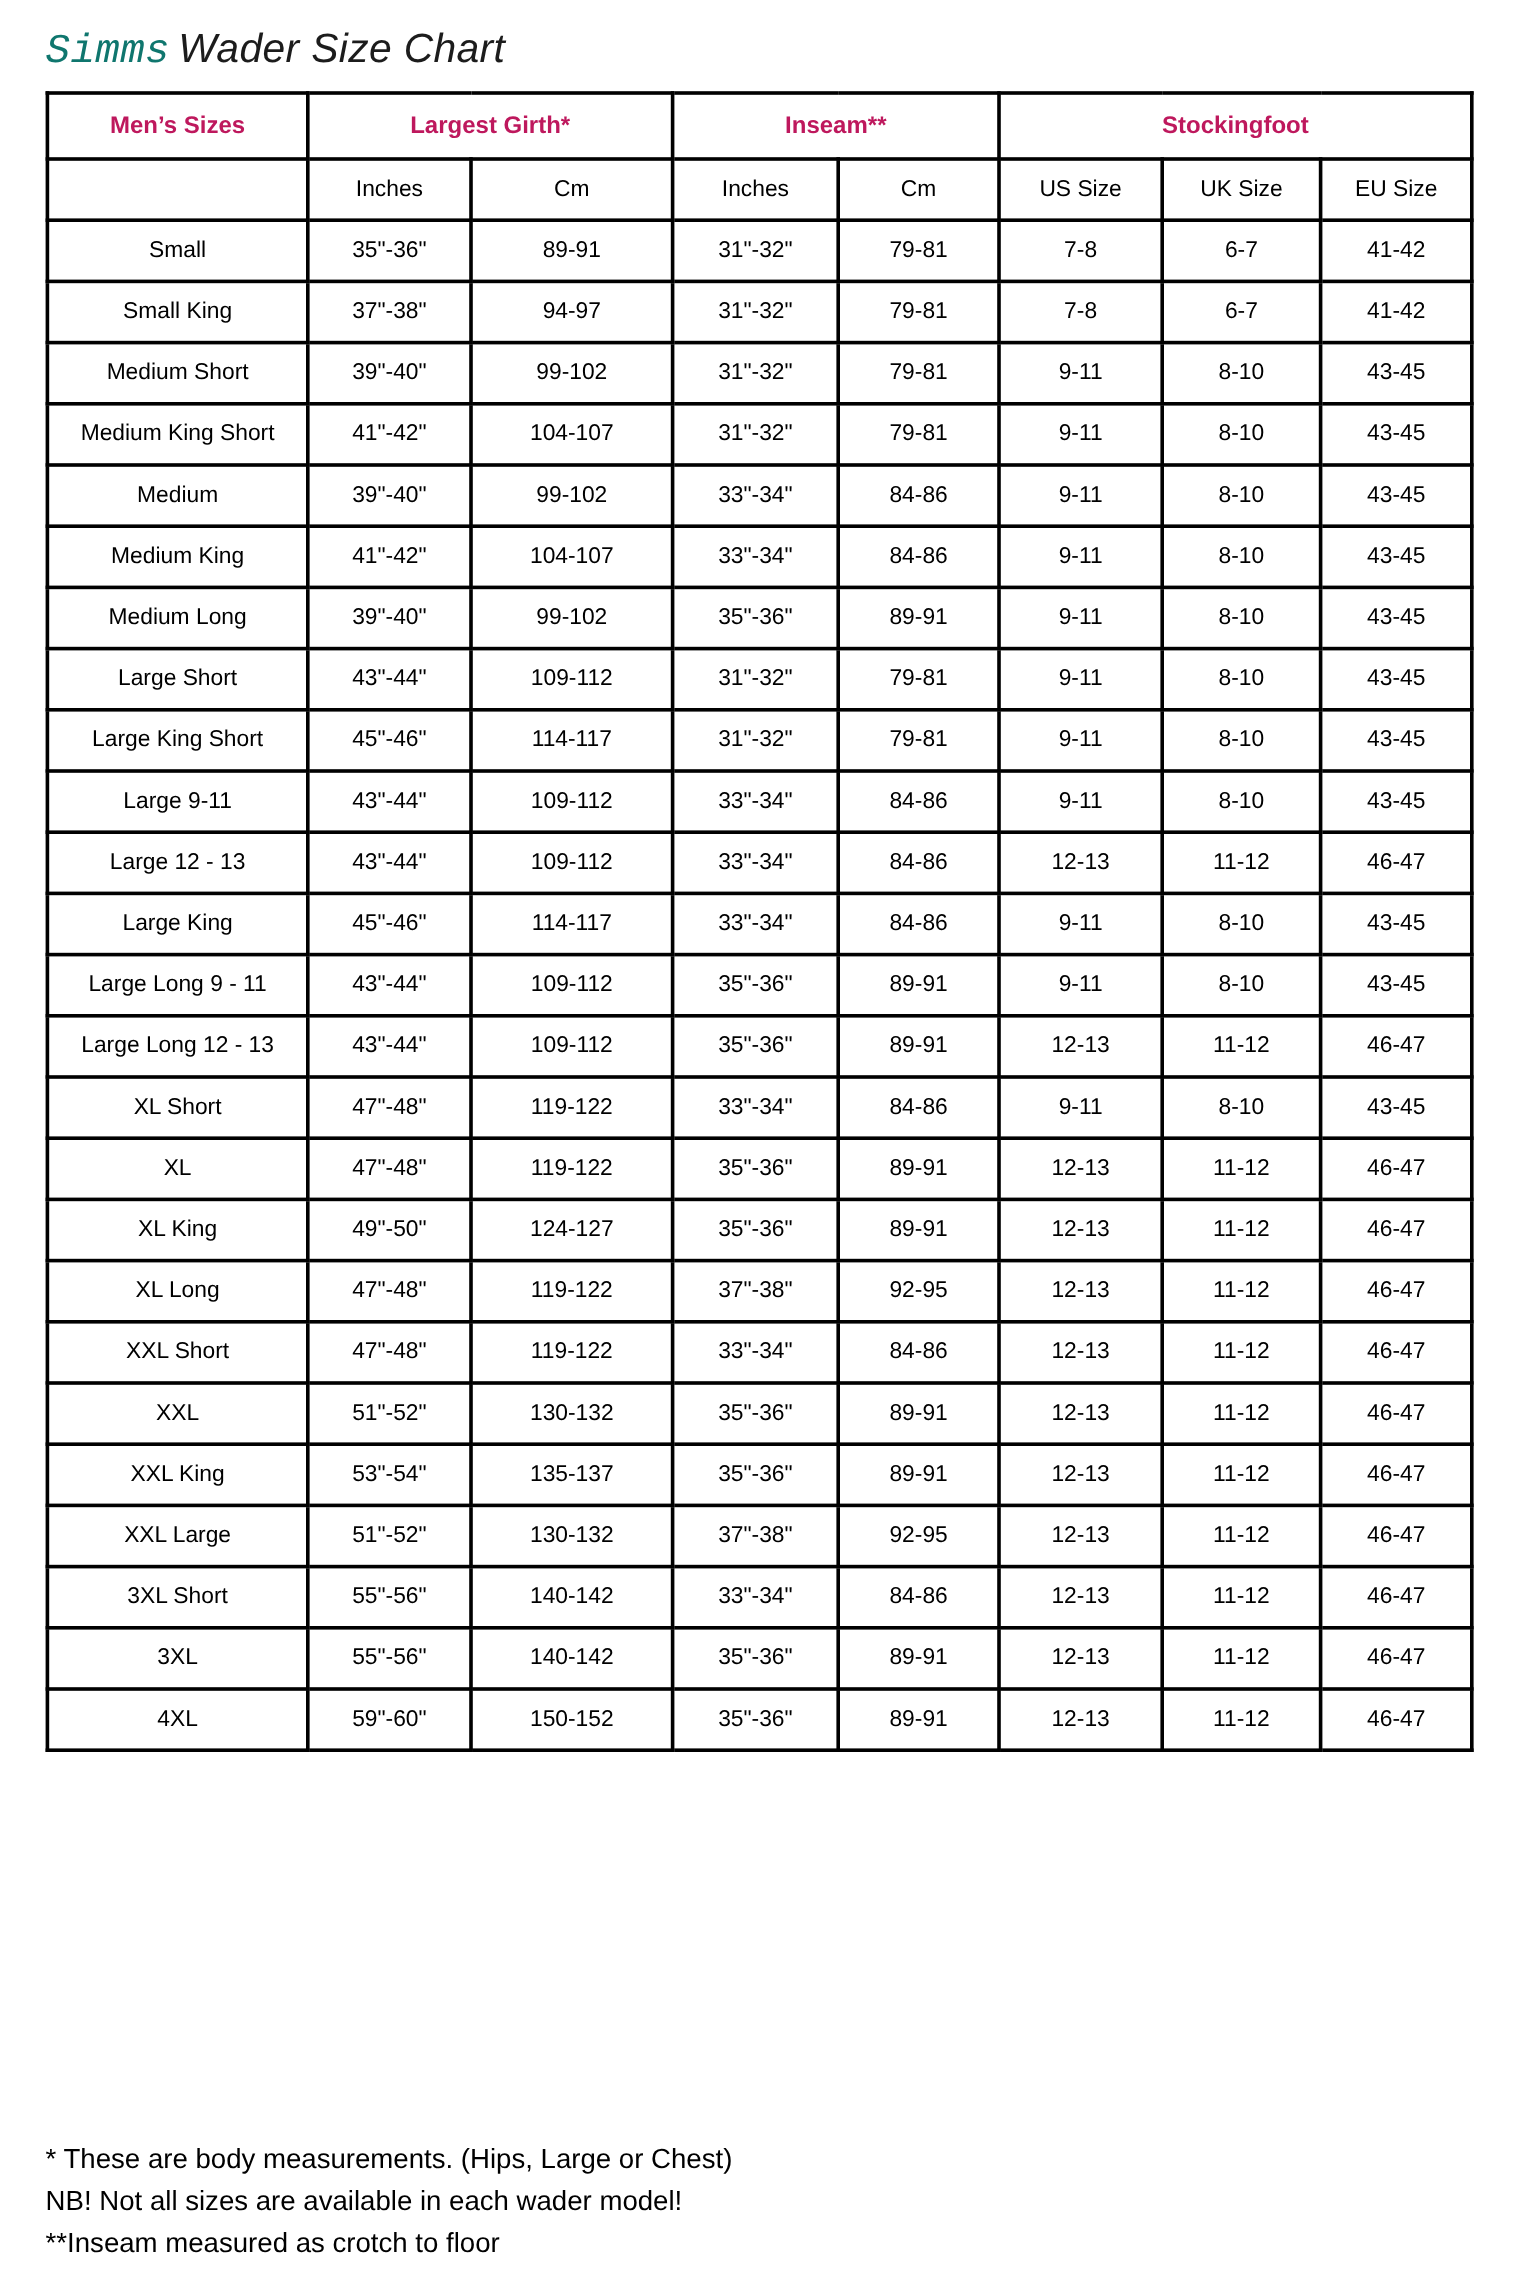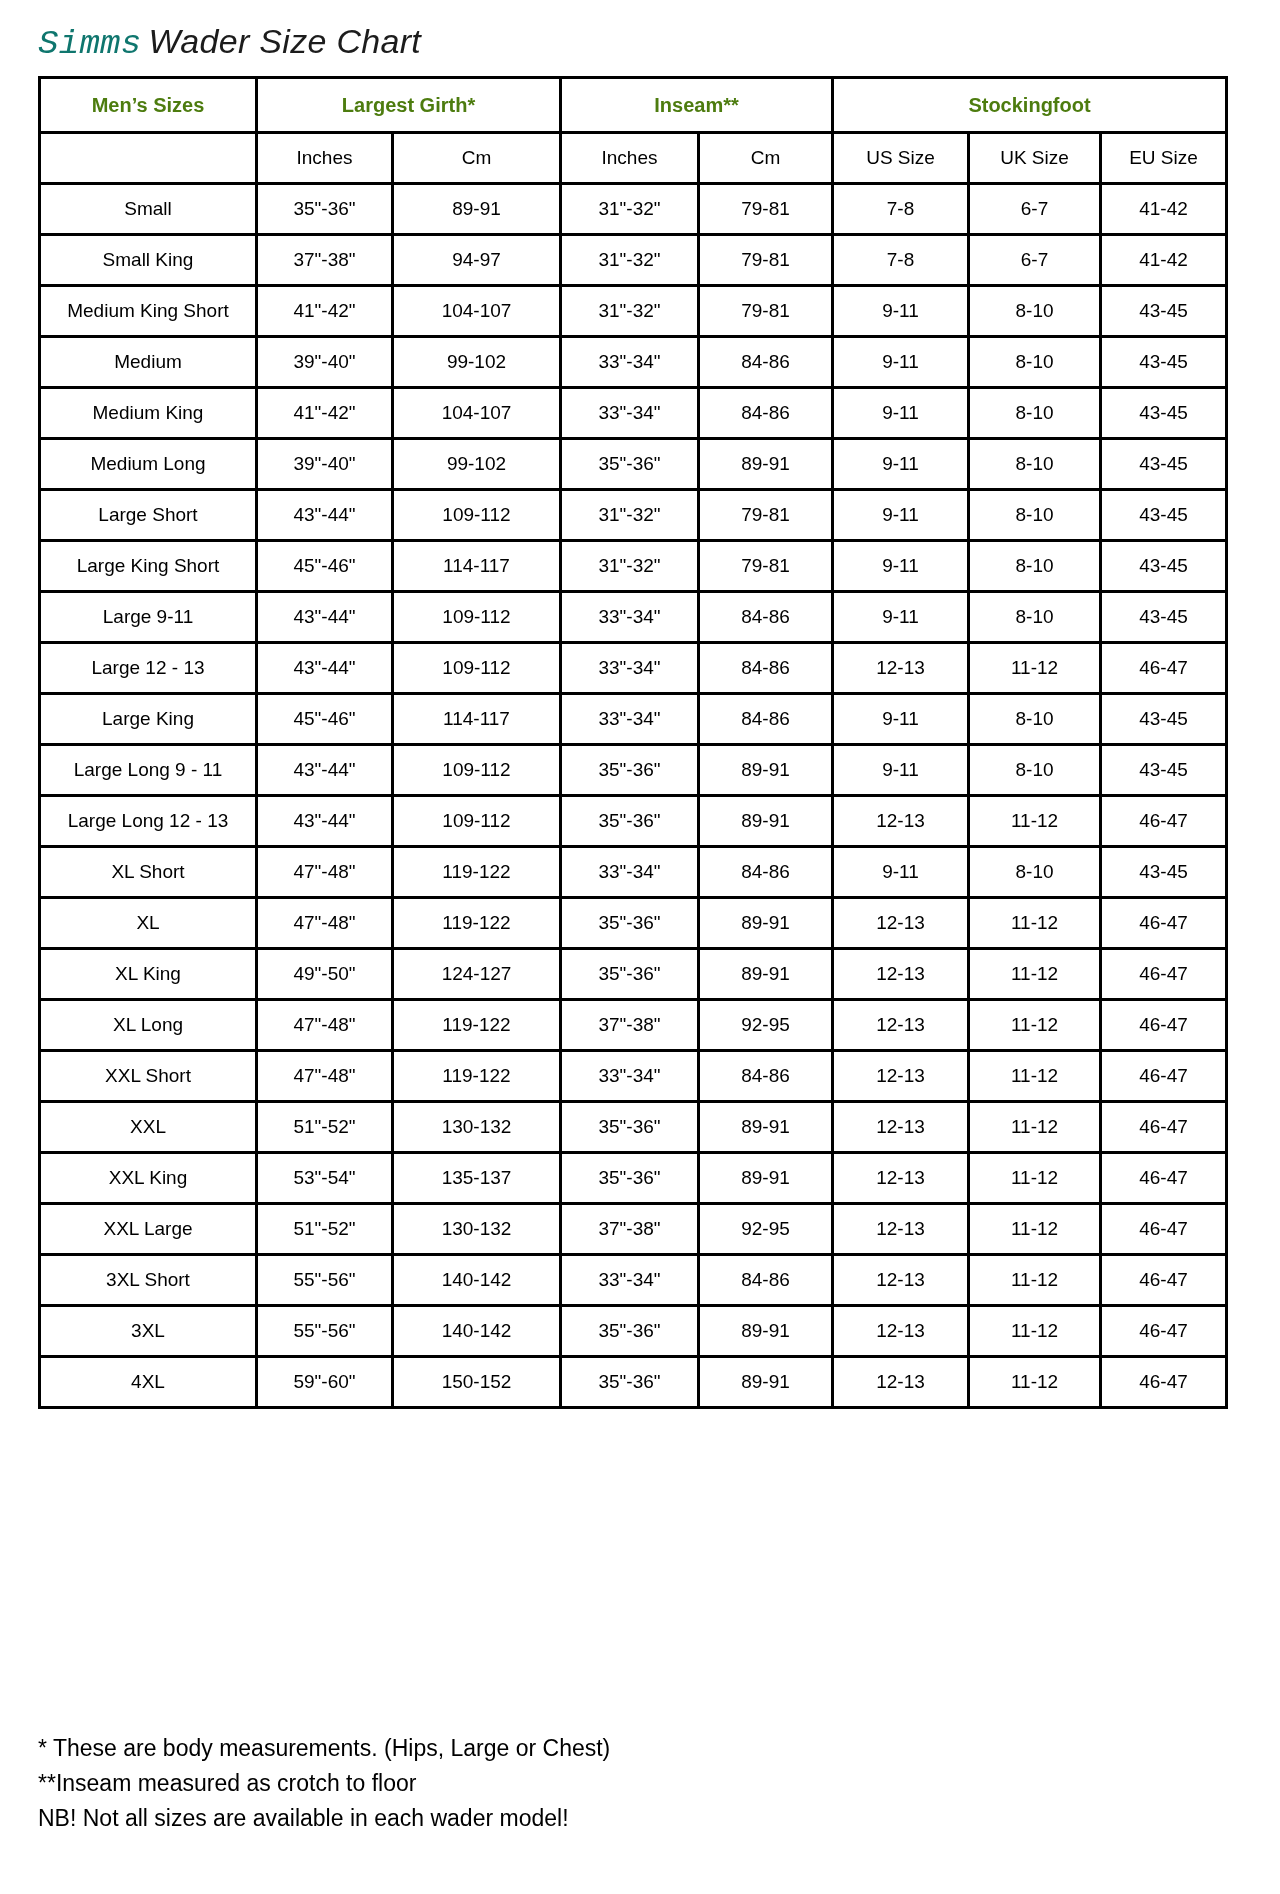--- a/index.html
+++ b/index.html
@@ -50,21 +50,21 @@
     text-align: center;
     vertical-align: middle;
     padding: 0 2px;
     overflow: hidden;
     white-space: nowrap;
   }
   tr.group-row th {
     height: 52px;
     font-size: 20px;
     font-weight: 700;
-    color: #4d7c0f;
+    color: #be185d;
   }
   tr.sub-row th {
     height: 48px;
     font-size: 19px;
     font-weight: 400;
     color: #000000;
     text-align: center;
   }
   tbody.data-rows td {
     height: 48px;
@@ -130,20 +130,30 @@
           <td>Small King</td>
           <td>37"-38"</td>
           <td>94-97</td>
           <td>31"-32"</td>
           <td>79-81</td>
           <td>7-8</td>
           <td>6-7</td>
           <td>41-42</td>
         </tr>
         <tr>
+          <td>Medium Short</td>
+          <td>39"-40"</td>
+          <td>99-102</td>
+          <td>31"-32"</td>
+          <td>79-81</td>
+          <td>9-11</td>
+          <td>8-10</td>
+          <td>43-45</td>
+        </tr>
+        <tr>
           <td>Medium King Short</td>
           <td>41"-42"</td>
           <td>104-107</td>
           <td>31"-32"</td>
           <td>79-81</td>
           <td>9-11</td>
           <td>8-10</td>
           <td>43-45</td>
         </tr>
         <tr>
@@ -354,17 +364,17 @@
           <td>89-91</td>
           <td>12-13</td>
           <td>11-12</td>
           <td>46-47</td>
         </tr>
       </tbody>
   </table>
 
   <div class="footnotes">
     <div>* These are body measurements. (Hips, Large or Chest)</div>
+    <div>NB! Not all sizes are available in each wader model!</div>
     <div>**Inseam measured as crotch to floor</div>
-    <div>NB! Not all sizes are available in each wader model!</div>
   </div>
 
 </div>
 
 </body></html>

